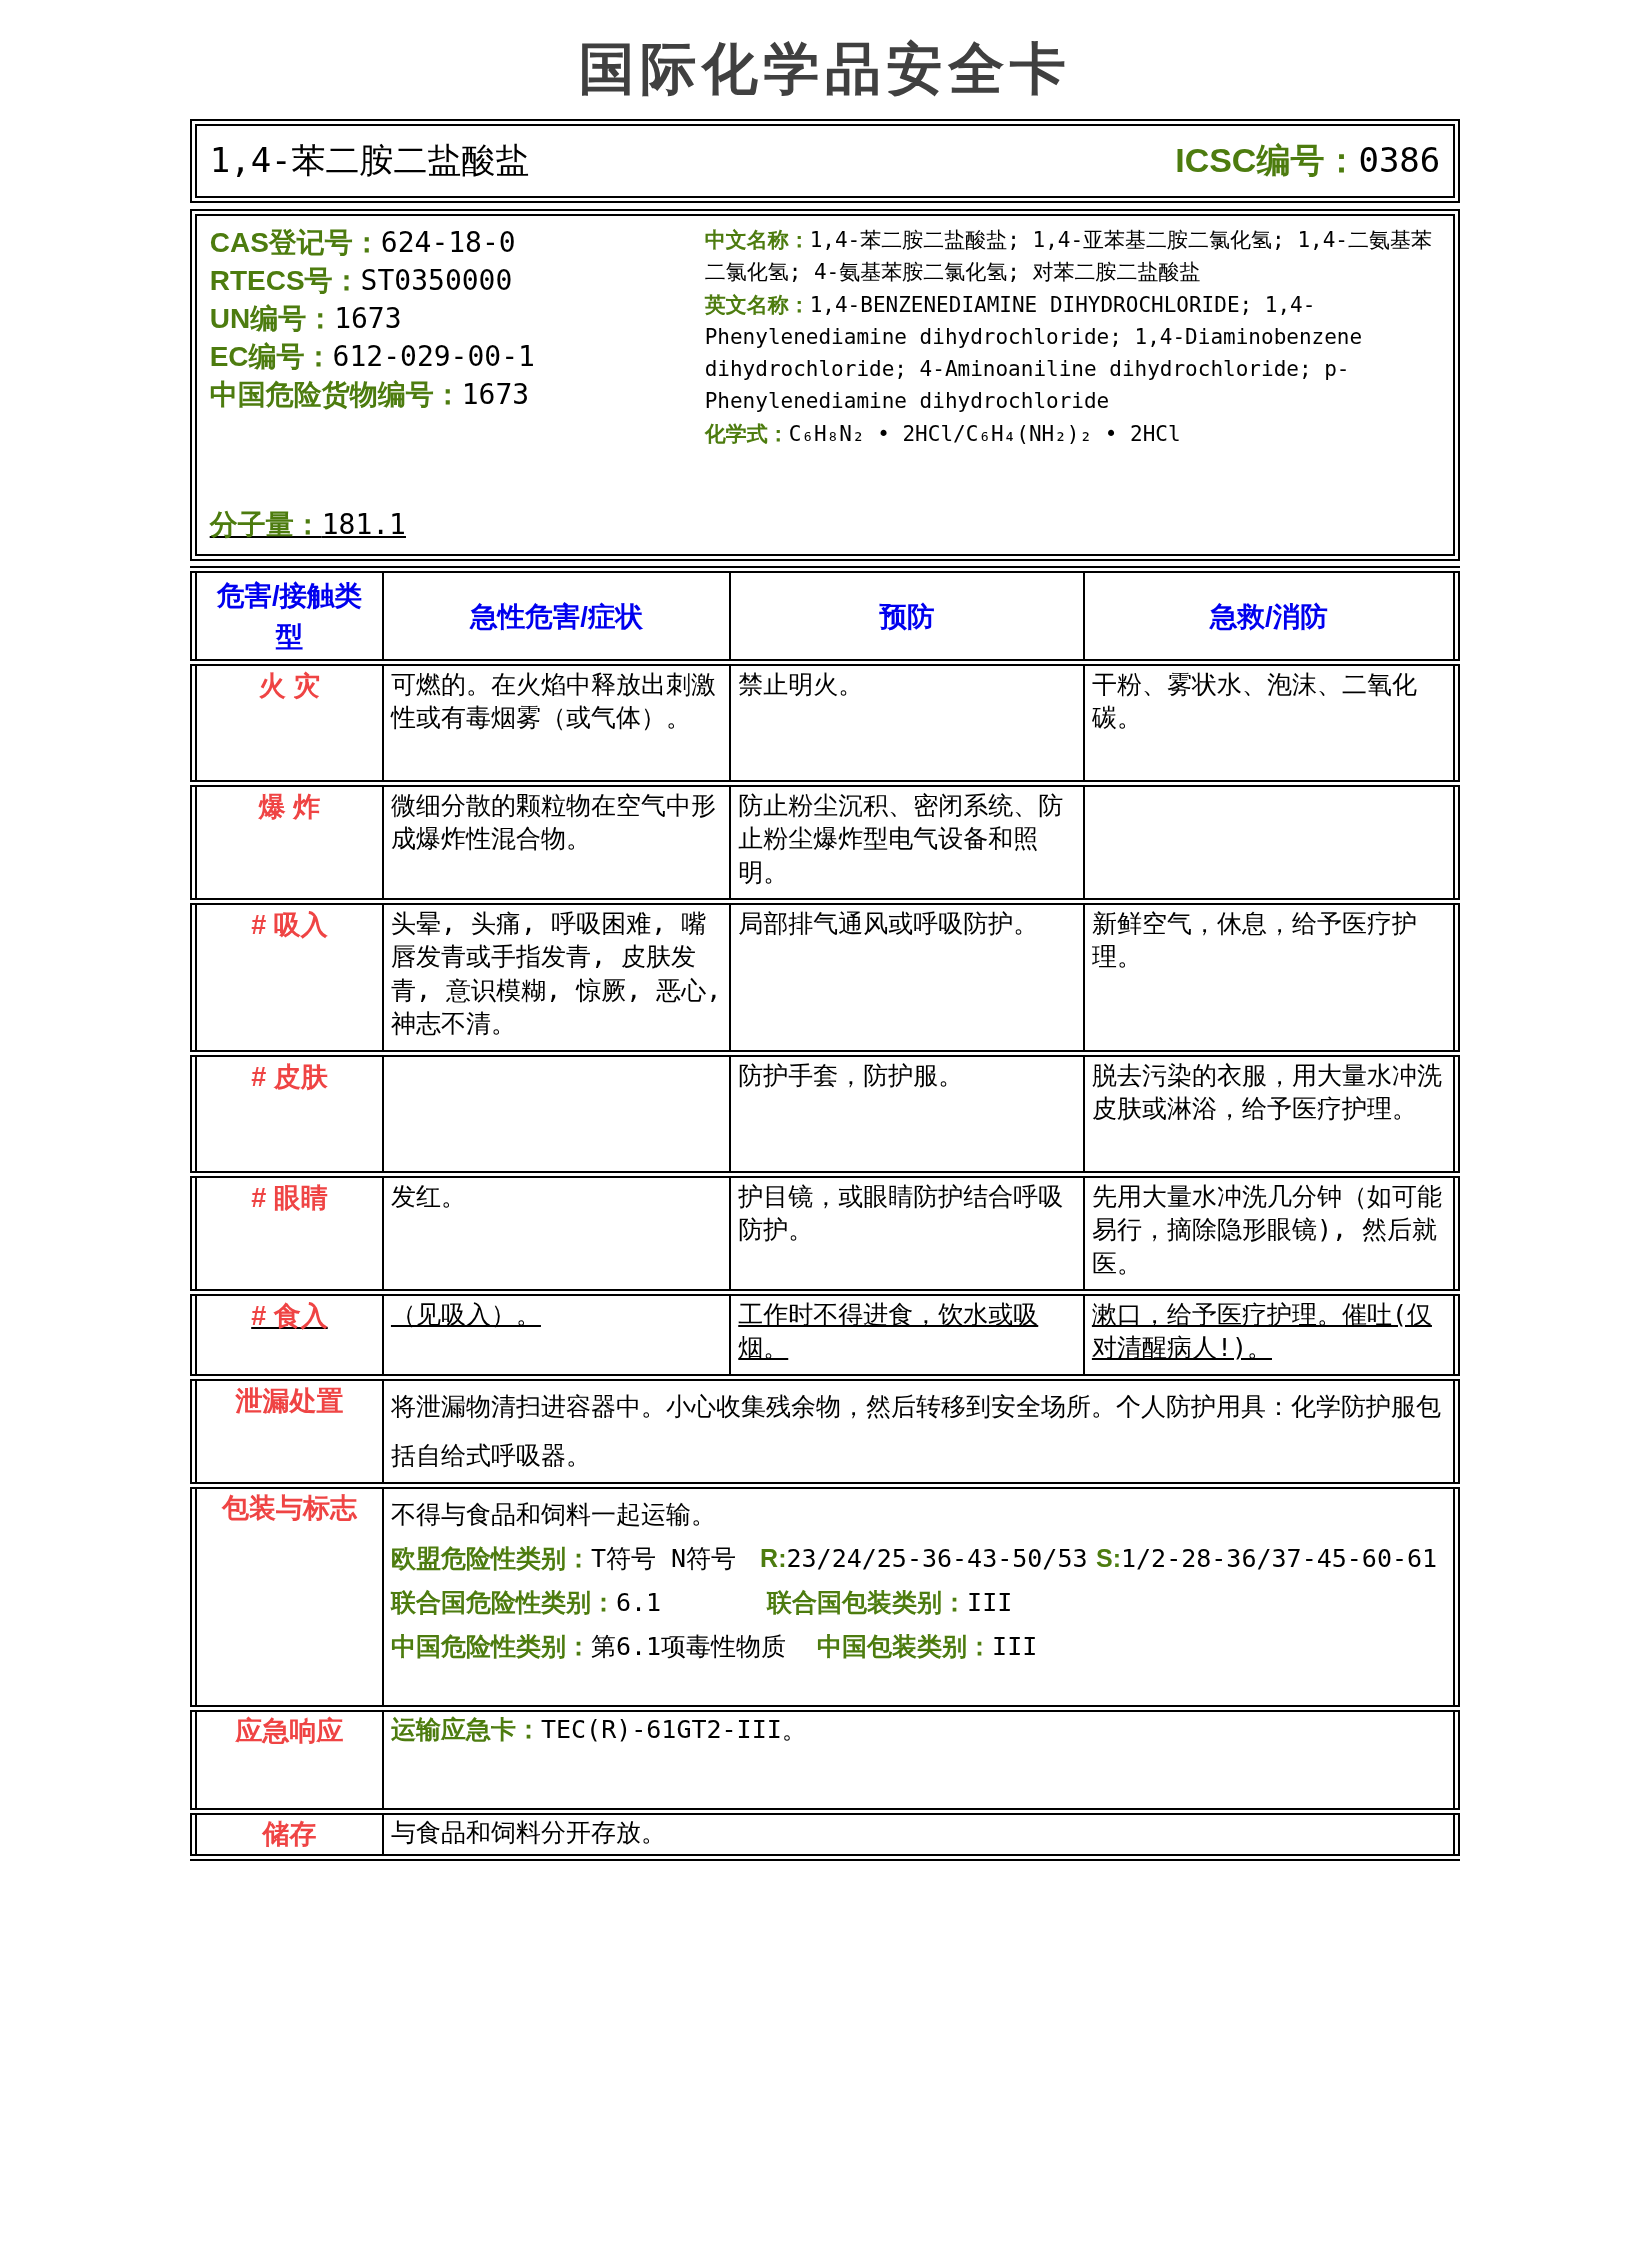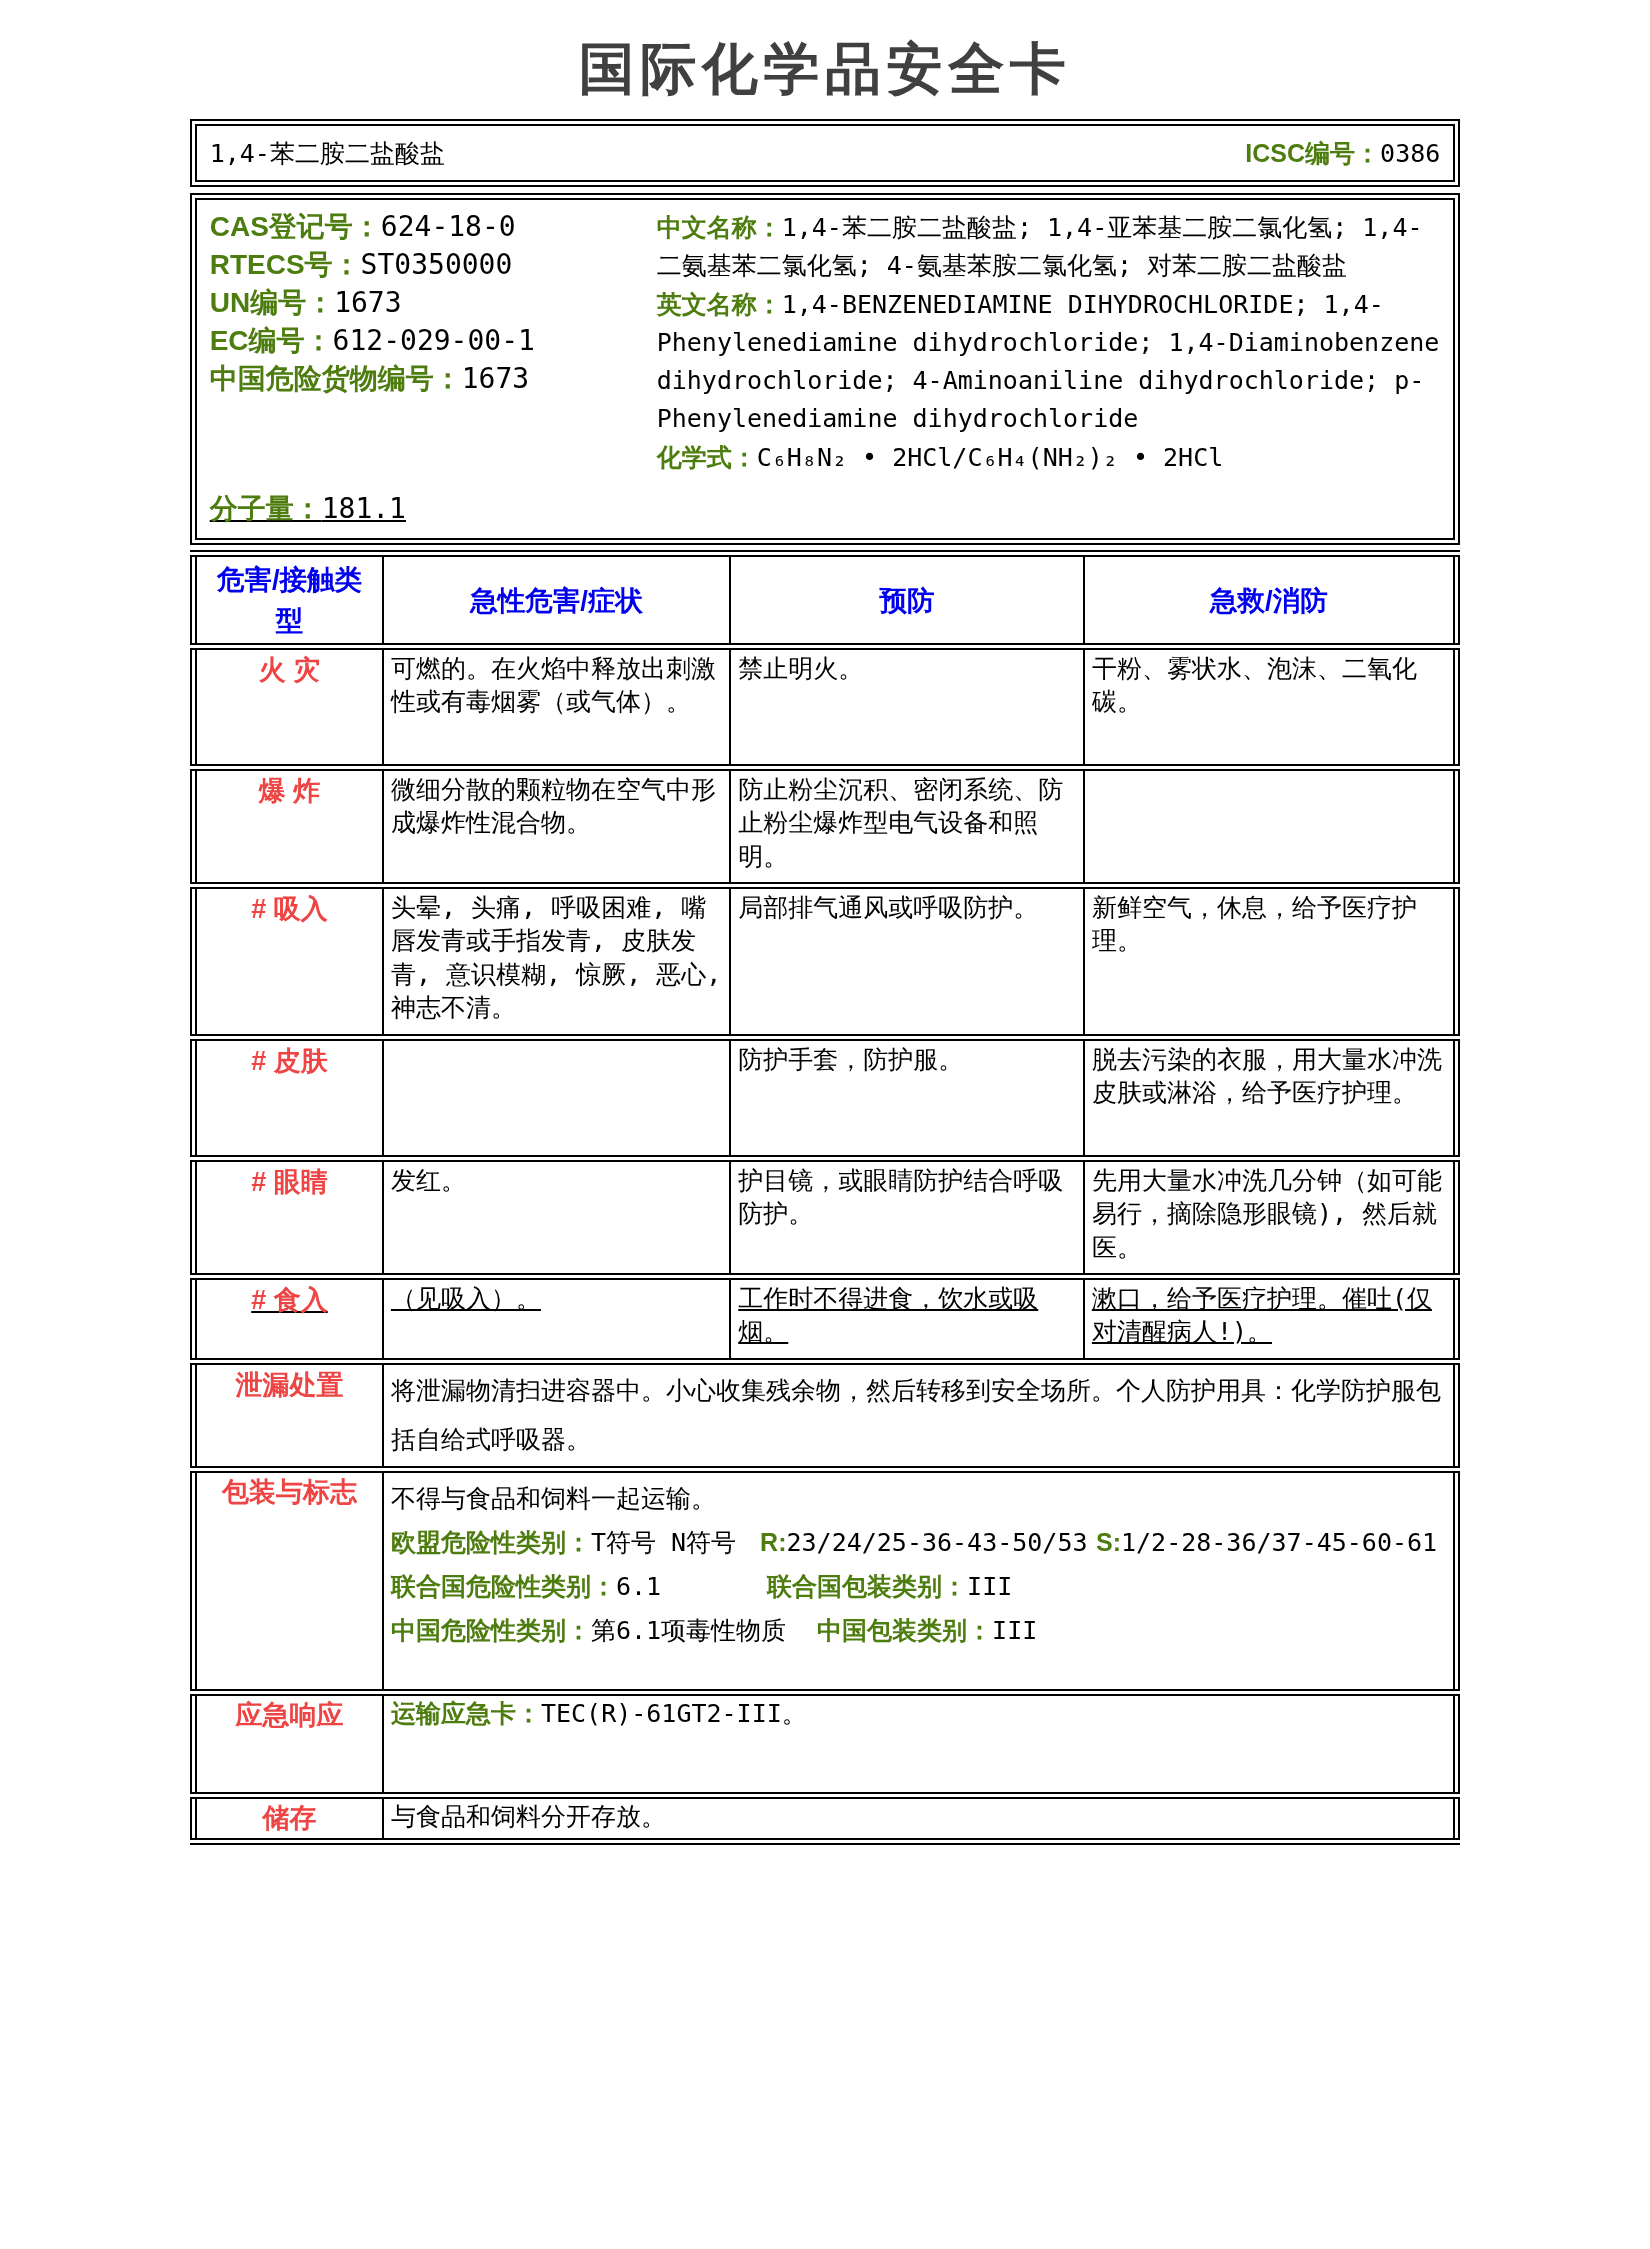--- a/index.html
+++ b/index.html
@@ -20,26 +20,26 @@
     letter-spacing: 5.6px;
   }
   .content { margin-left: 190px; width: 1270px; }
   .box {
     border: 7px double #000;
     background: #fff;
   }
   
   .name-box {
     margin-top: 11.3px;
-    height: 68px;
+    height: 84px;
     display: flex;
     justify-content: space-between;
     align-items: center;
     padding: 0 12.7px;
-    font-size: 25px;
+    font-size: 34px;
   }
   .lbl {
     color: #4d7c0f;
     font-family: "Liberation Sans", sans-serif;
     font-weight: bold;
   }
   
   .id-box {
     margin-top: 5.6px;
     min-height: 352px;
@@ -51,22 +51,23 @@
     width: 423px;
     display: flex;
     flex-direction: column;
     justify-content: space-between;
     font-size: 28px;
   }
   .id-left .id-row { white-space: nowrap; }
   .id-left .mw-row { margin-top: auto; text-decoration: underline; }
   .id-right {
     flex: 1;
-    font-size: 25px;
+    font-size: 21px;
     line-height: 1.52;
+    margin-left: 48px;
   }
   .id-right p { margin: 0; }
   
   table.hazard {
     margin-top: 5.6px;
     width: 100%;
     border-collapse: collapse;
     border: 7px double #000;
     table-layout: fixed;
     font-size: 25px;

